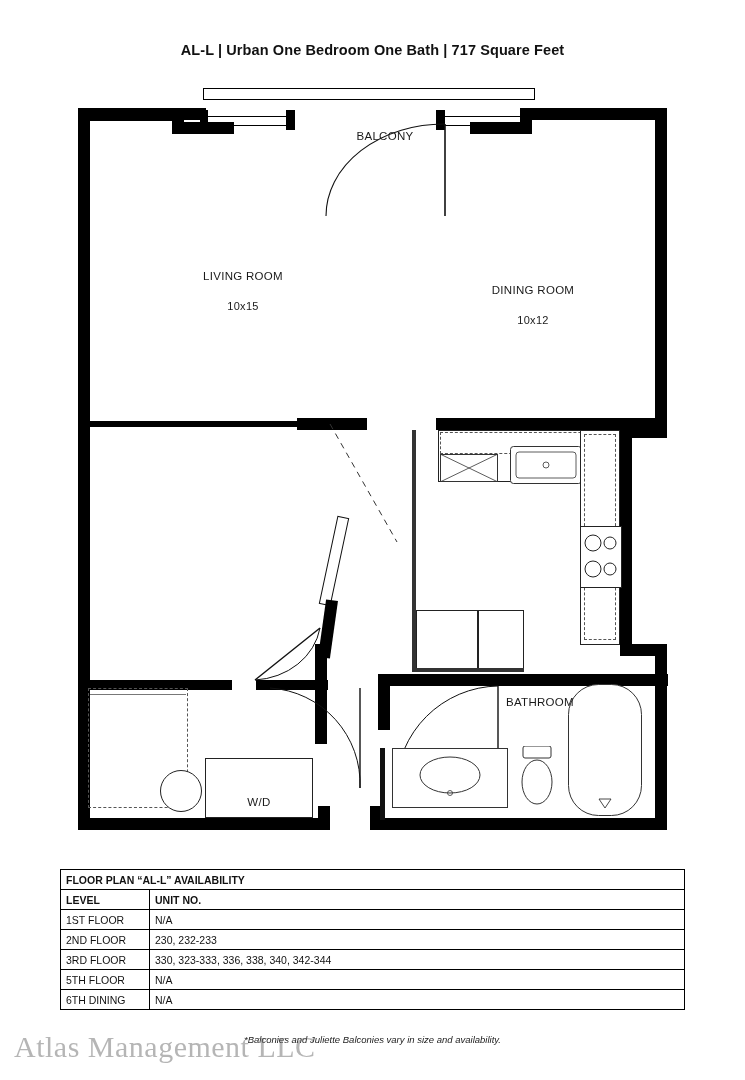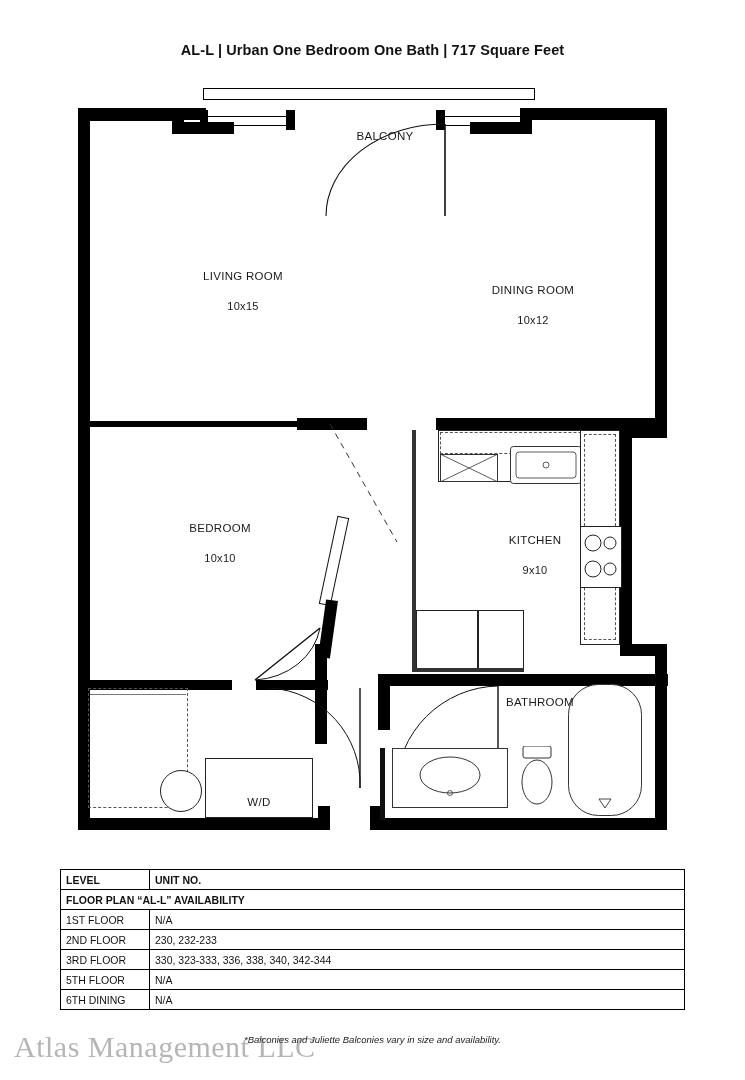--- a/index.html
+++ b/index.html
@@ -262,46 +262,38 @@
   <div class="label" style="left:98px; top:166px; width:170px;">
     <div>LIVING ROOM</div>
     <div class="sub">10x15</div>
   </div>
 
   <div class="label" style="left:388px; top:180px; width:170px;">
     <div>DINING ROOM</div>
     <div class="sub">10x12</div>
   </div>
 
-  <div class="label" style="left:75px; top:418px; width:170px;">
-    <div>BEDROOM</div>
-    <div class="sub">10x10</div>
-  </div>
-
-  <div class="label" style="left:400px; top:430px; width:150px;">
-    <div>KITCHEN</div>
-    <div class="sub">9x10</div>
-  </div>
+
 
   <div class="label" style="left:405px; top:592px; width:150px;">
     <span>BATHROOM</span>
   </div>
 
 </div>
 
 <table id="avail">
   <tbody>
     <tr>
+      <td class="hdr" colspan="2">FLOOR PLAN “AL-L” AVAILABILITY</td>
+    </tr>
+    <tr>
       <td class="hdr col-level">LEVEL</td>
       <td class="hdr">UNIT NO.</td>
     </tr>
     <tr>
-      <td class="hdr" colspan="2">FLOOR PLAN “AL-L” AVAILABILITY</td>
-    </tr>
-    <tr>
       <td class="col-level">1ST FLOOR</td>
       <td>N/A</td>
     </tr>
     <tr>
       <td class="col-level">2ND FLOOR</td>
       <td>230, 232-233</td>
     </tr>
     <tr>
       <td class="col-level">3RD FLOOR</td>
       <td>330, 323-333, 336, 338, 340, 342-344</td>

